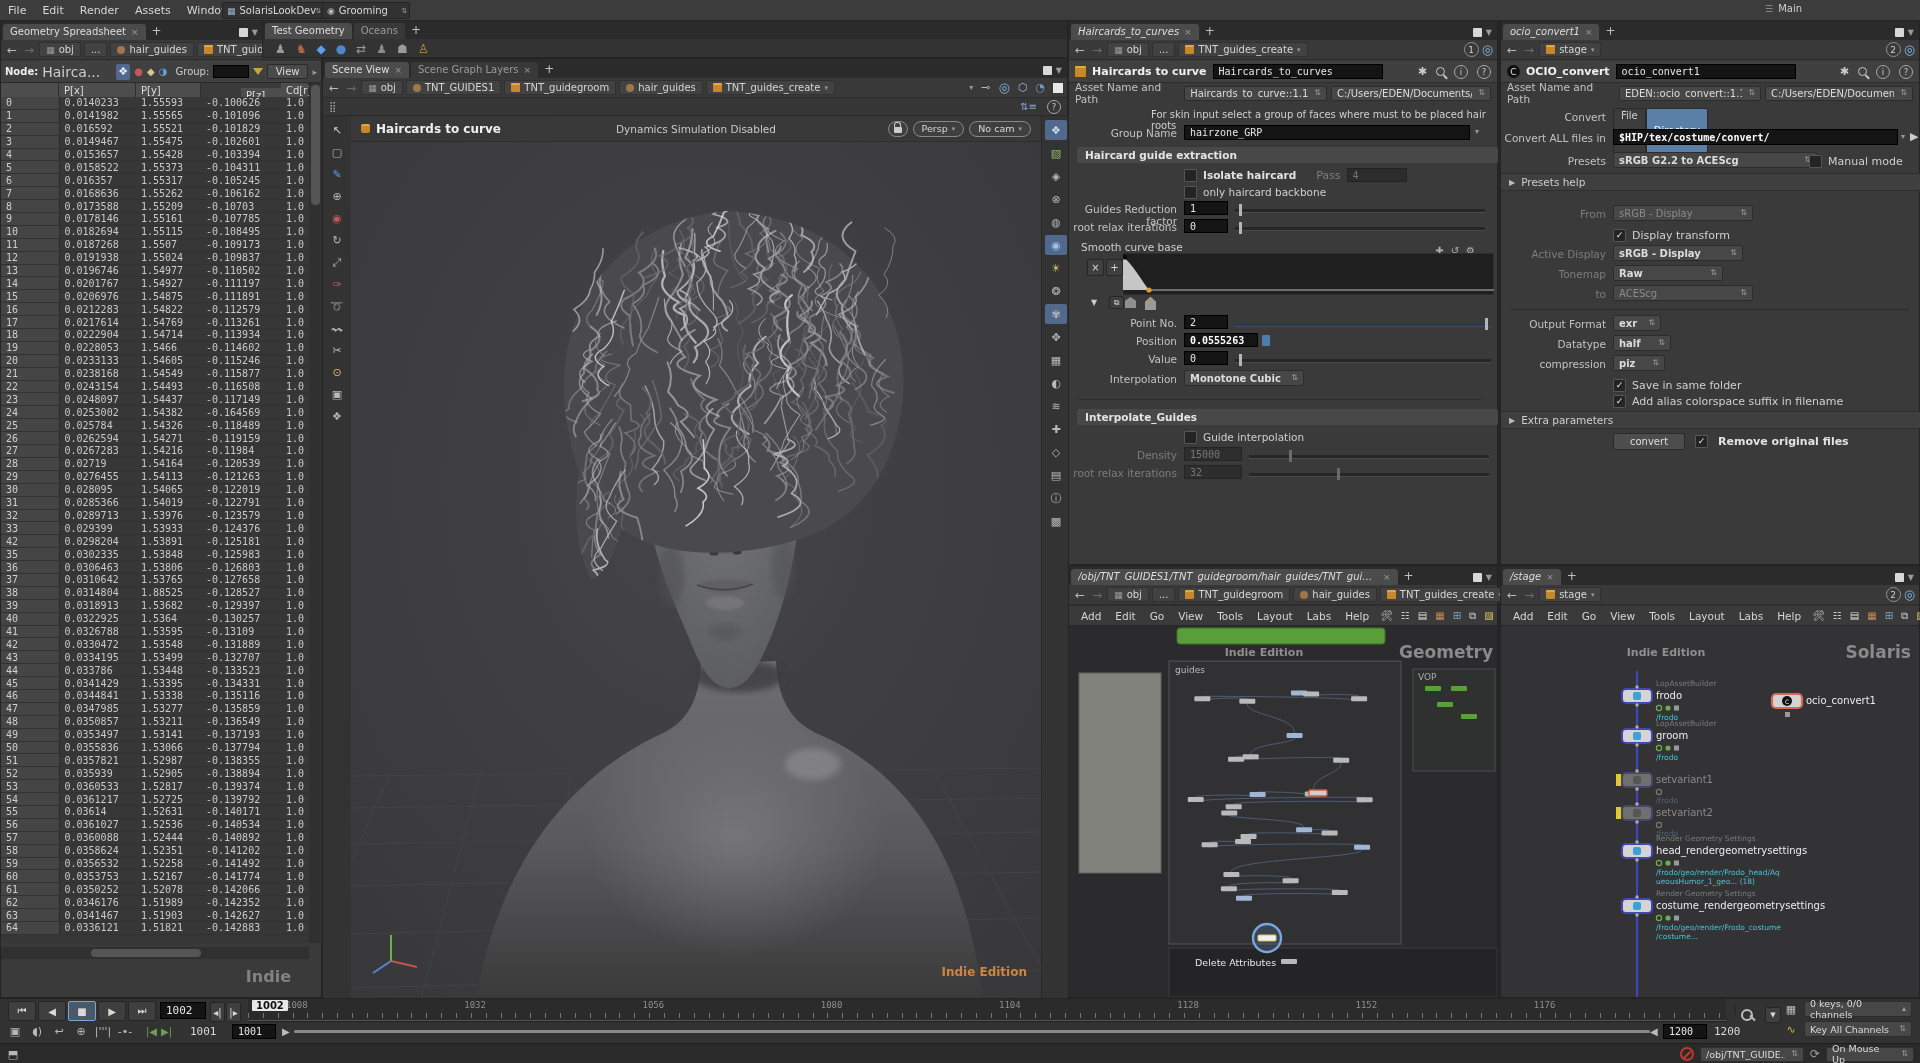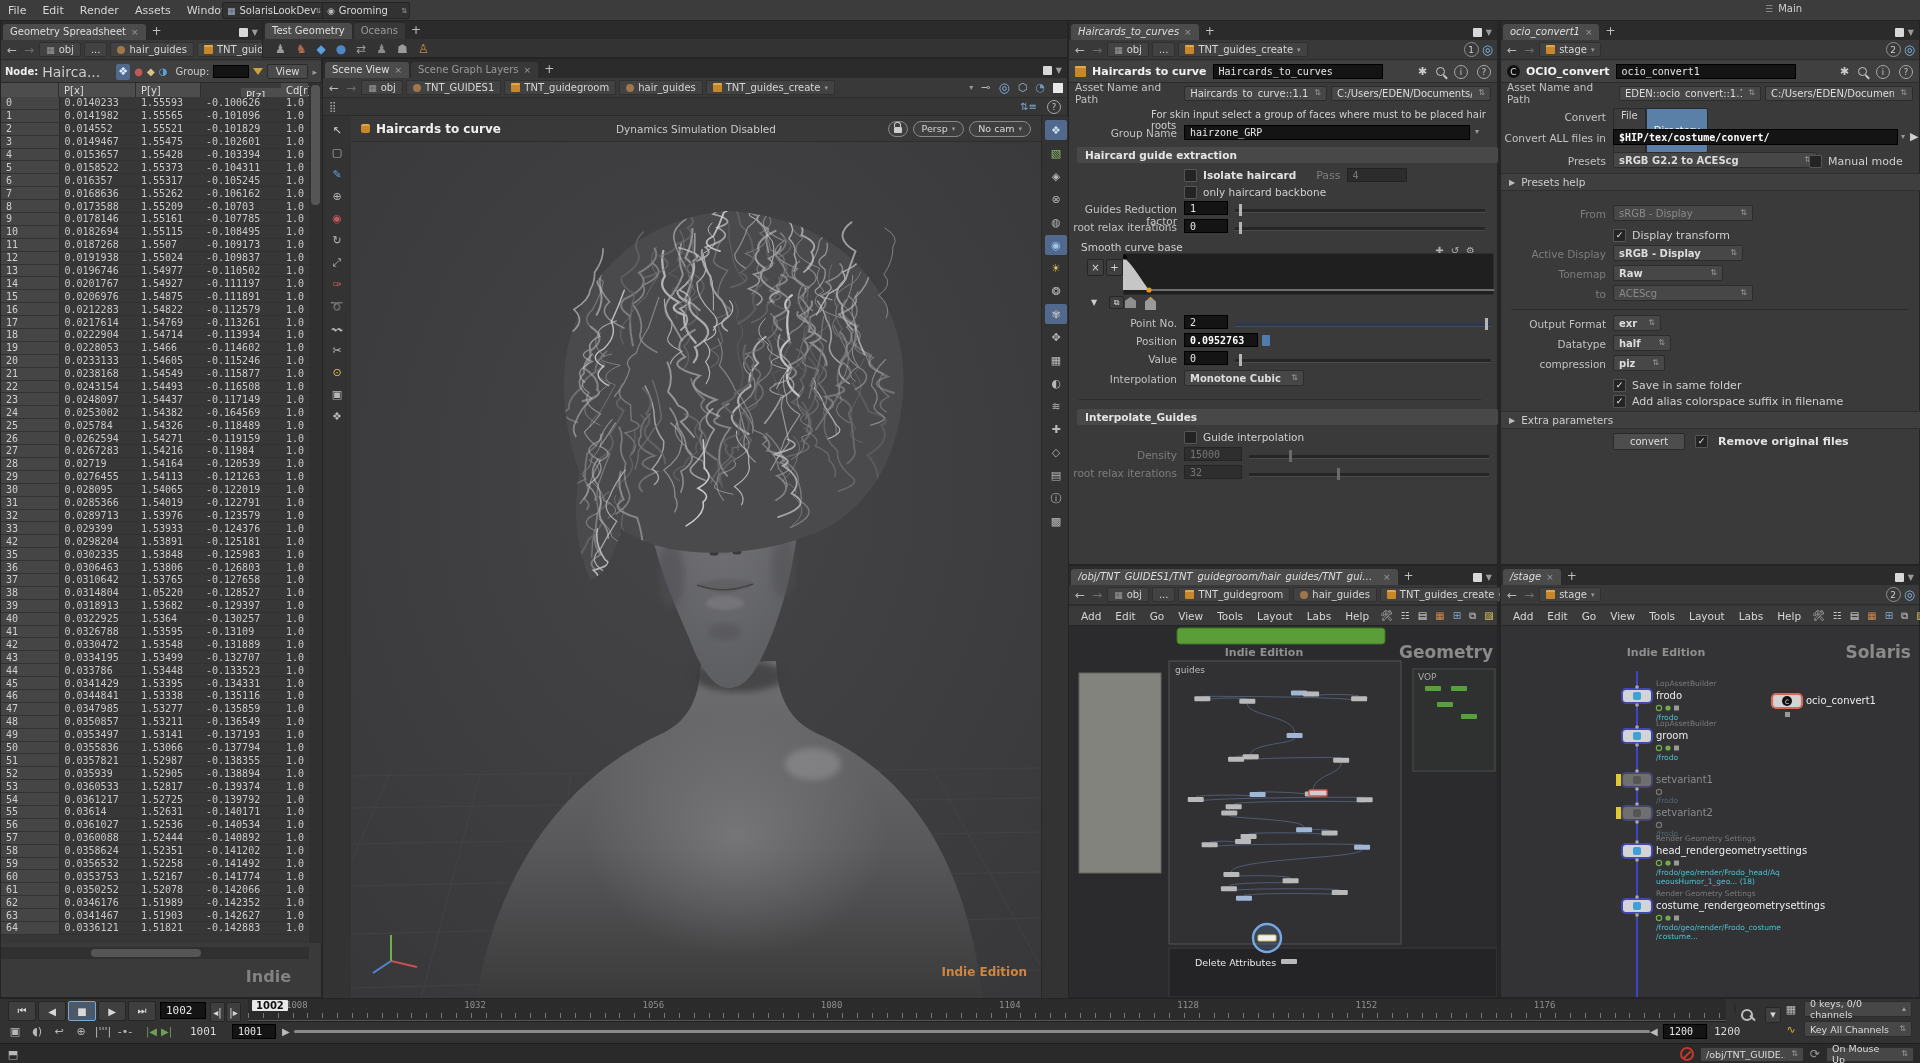--- a/index.html
+++ b/index.html
@@ -175,21 +175,21 @@
             </tr>
             <tr>
               <td class="idx">1</td>
               <td class="">0.0141982</td>
               <td class="">1.55565</td>
               <td class="">-0.101096</td>
               <td class="">1.0</td>
             </tr>
             <tr>
               <td class="idx">2</td>
-              <td class="">0.014552</td>
+              <td class="">0.016592</td>
               <td class="">1.55521</td>
               <td class="">-0.101829</td>
               <td class="">1.0</td>
             </tr>
             <tr>
               <td class="idx">3</td>
               <td class="">0.0149467</td>
               <td class="">1.55475</td>
               <td class="">-0.102601</td>
               <td class="">1.0</td>
@@ -428,21 +428,21 @@
             <tr>
               <td class="idx">37</td>
               <td class="">0.0310642</td>
               <td class="">1.53765</td>
               <td class="">-0.127658</td>
               <td class="">1.0</td>
             </tr>
             <tr>
               <td class="idx">38</td>
               <td class="">0.0314804</td>
-              <td class="">1.05220</td>
+              <td class="">1.88525</td>
               <td class="">-0.128527</td>
               <td class="">1.0</td>
             </tr>
             <tr>
               <td class="idx">39</td>
               <td class="">0.0318913</td>
               <td class="">1.53682</td>
               <td class="">-0.129397</td>
               <td class="">1.0</td>
             </tr>
@@ -1125,21 +1125,21 @@
       <span class="tlbtn" style="position:absolute;left:40px;top:275px;width:13px;height:11px;font-size:8px;">⧉</span>
       <span class="abs" style="left:56px;top:276px;width:11px;height:11px;background:#8f8f8f;clip-path:polygon(50% 0,100% 35%,100% 100%,0 100%,0 35%);"></span>
       <span class="abs" style="left:76px;top:276px;width:11px;height:11px;background:#9a9a9a;clip-path:polygon(50% 0,100% 35%,100% 100%,0 100%,0 35%);border-top:2px solid #e09a2a;"></span>
     </div>
     <div class="plabel" style="left:0;top:296px;width:108px;">Point No.</div>
     <div class="field" style="position:absolute;left:115px;top:294px;width:44px;height:14px;">2</div>
     <div class="slider" style="left:166px;top:302px;width:256px;background:#2a3852;">
         <span class="handle" style="left:250px;"></span>
       </div>
     <div class="plabel" style="left:0;top:314px;width:108px;">Position</div>
-    <div class="field" style="position:absolute;left:115px;top:312px;width:74px;height:14px;color:#fff;font-weight:bold;">0.0952763</div>
+    <div class="field" style="position:absolute;left:115px;top:312px;width:74px;height:14px;color:#fff;font-weight:bold;">0.0555263</div>
     <span class="abs" style="left:193px;top:314px;width:8px;height:11px;background:#4f7cab;border-radius:1px;"></span>
     <div class="plabel" style="left:0;top:332px;width:108px;">Value</div>
     <div class="field" style="position:absolute;left:115px;top:330px;width:44px;height:14px;">0</div>
     <div class="slider" style="left:166px;top:338px;width:256px;">
         <span class="handle" style="left:4px;"></span>
       </div>
     <div class="plabel" style="left:0;top:352px;width:108px;">Interpolation</div>
     <div class="drop" style="position:absolute;left:115px;top:349px;width:120px;height:16px;">
         <b style="font-size:10px;">Monotone Cubic</b>
         <span class="ud">⇅</span>

